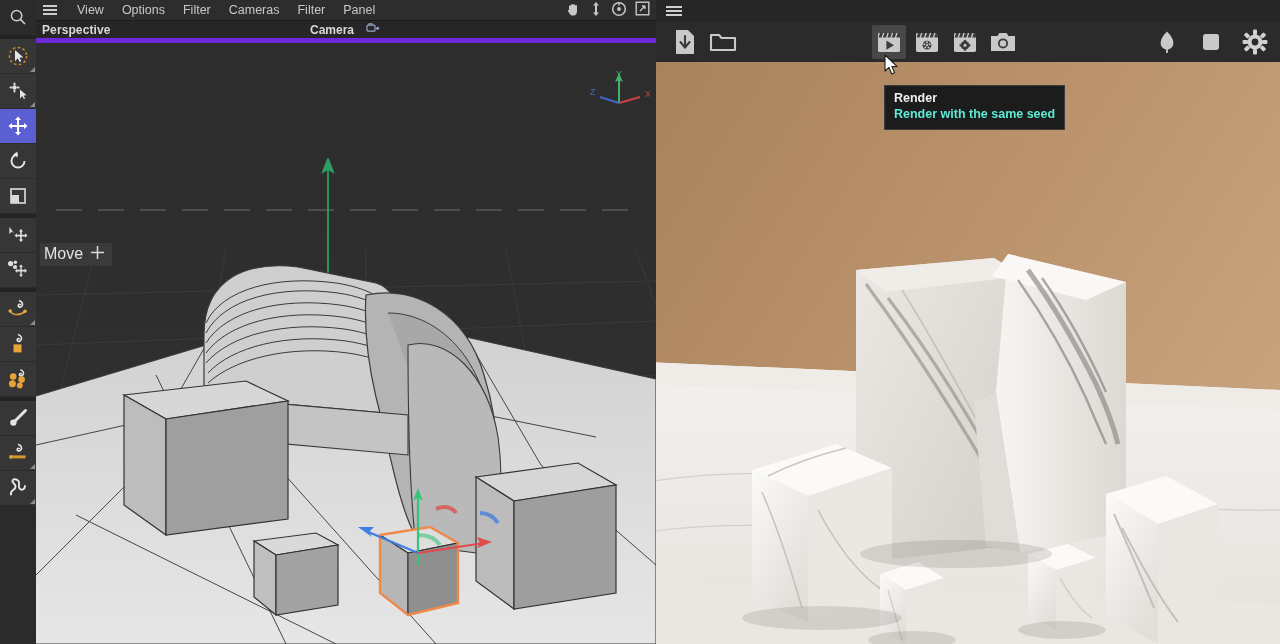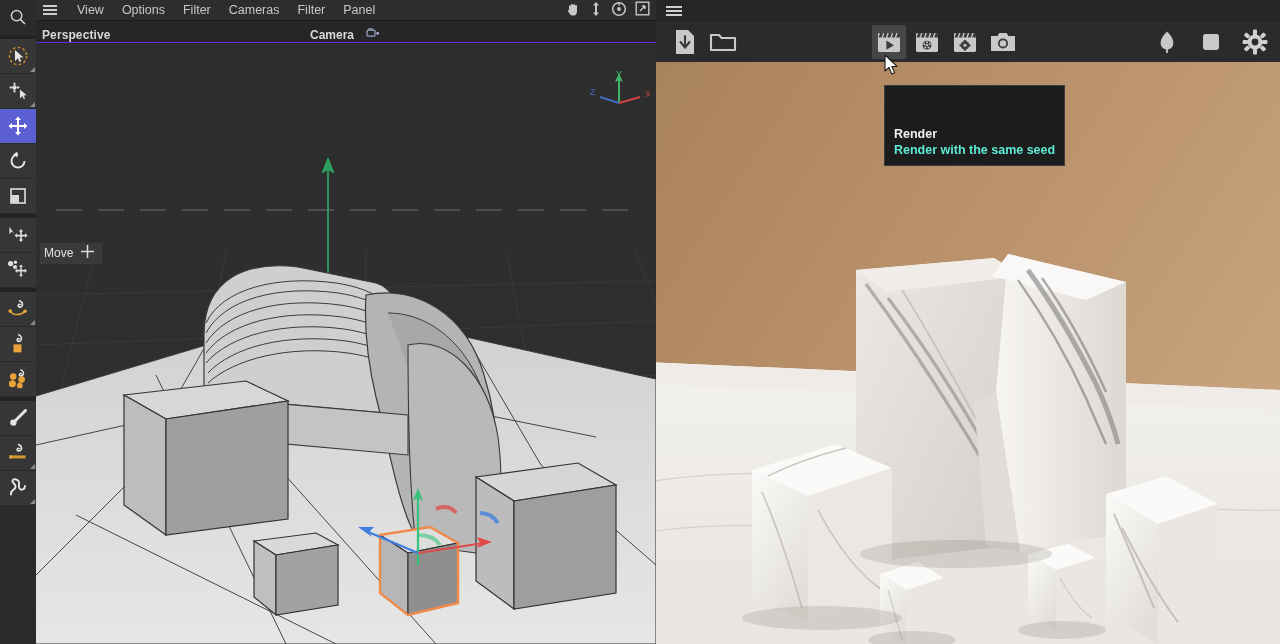--- a/index.html
+++ b/index.html
@@ -52,35 +52,35 @@
   }
   #menubar .burger { width: 20px; display:flex; flex-direction:column; gap:2px; align-items:center; margin-right: 8px; }
   #menubar .burger i { display:block; width:14px; height:2px; background:#cdcdcd; }
   .menu-item { padding: 0 9px; color: #c8c8c8; font-size: 12.5px; line-height: 20px; }
   #menubar .nav-icons { margin-left: auto; display: flex; align-items: center; gap: 8px; padding-right: 6px; }
 
   #vp-header {
     position: relative; height: 23px; width: 100%;
     background: #262626;
     border-top: 1px solid #1b1b1b;
-    border-bottom: 1px solid #6d28d9;
-    display: flex; align-items: flex-end;
+    border-bottom: 5px solid #6d28d9;
+    display: flex; align-items: center;
     color: #d8d8d8; font-size: 12px;
   }
   #vp-header .vp-label { padding-left: 6px; font-weight: bold; letter-spacing: .1px; }
   #vp-header .cam-label { position: absolute; left: 274px; display: flex; align-items: center; gap: 12px; font-weight: bold; }
 
   #vp-canvas {
     position: absolute; left: 0; top: 45px; width: 620px; height: 599px;
     background: #2d2d2d; overflow: hidden;
   }
   #axis-gizmo { position: absolute; right: 6px; top: 22px; width: 62px; height: 42px; z-index: 6; }
   #move-badge {
     position: absolute; left: 4px; top: 198px; z-index: 6;
-    background: #3a3a3a; color: #e2e2e2; font-size: 12px;
+    background: #3a3a3a; color: #e2e2e2; font-size: 16px;
     padding: 2px 8px 3px 4px; display: flex; align-items: center; gap: 8px;
   }
 
   
   #render-panel {
     position: absolute; left: 656px; top: 0; width: 624px; height: 644px;
     background: #262626; overflow: hidden;
   }
   #render-topbar {
     position: relative; width: 100%; height: 22px; background: #262626;
@@ -102,21 +102,21 @@
   }
   .tb-btn.hover { background: #474747; }
   #render-image { position: absolute; left: 0; top: 62px; width: 624px; height: 582px; overflow: hidden; }
 
   
   #tooltip {
     position: absolute; left: 884px; top: 85px; z-index: 40;
     background: #1c1c1c; border: 1px solid #3c3c3c;
     padding: 5px 9px 7px 9px; min-width: 176px;
   }
-  #tooltip .tt-title { color: #f0f0f0; font-size: 12.5px; font-weight: bold; line-height: 15px; margin-top: 36px; }
+  #tooltip .tt-title { color: #f0f0f0; font-size: 12.5px; font-weight: bold; line-height: 15px; }
   #tooltip .tt-desc { color: #5eead4; font-size: 12.5px; line-height: 16px; font-weight: bold; }
 
   #cursor { position: absolute; left: 884px; top: 54px; z-index: 50; }
 </style>
 </head>
 <body>
 
 <div id="app">
 
   <div id="tool-rail">

